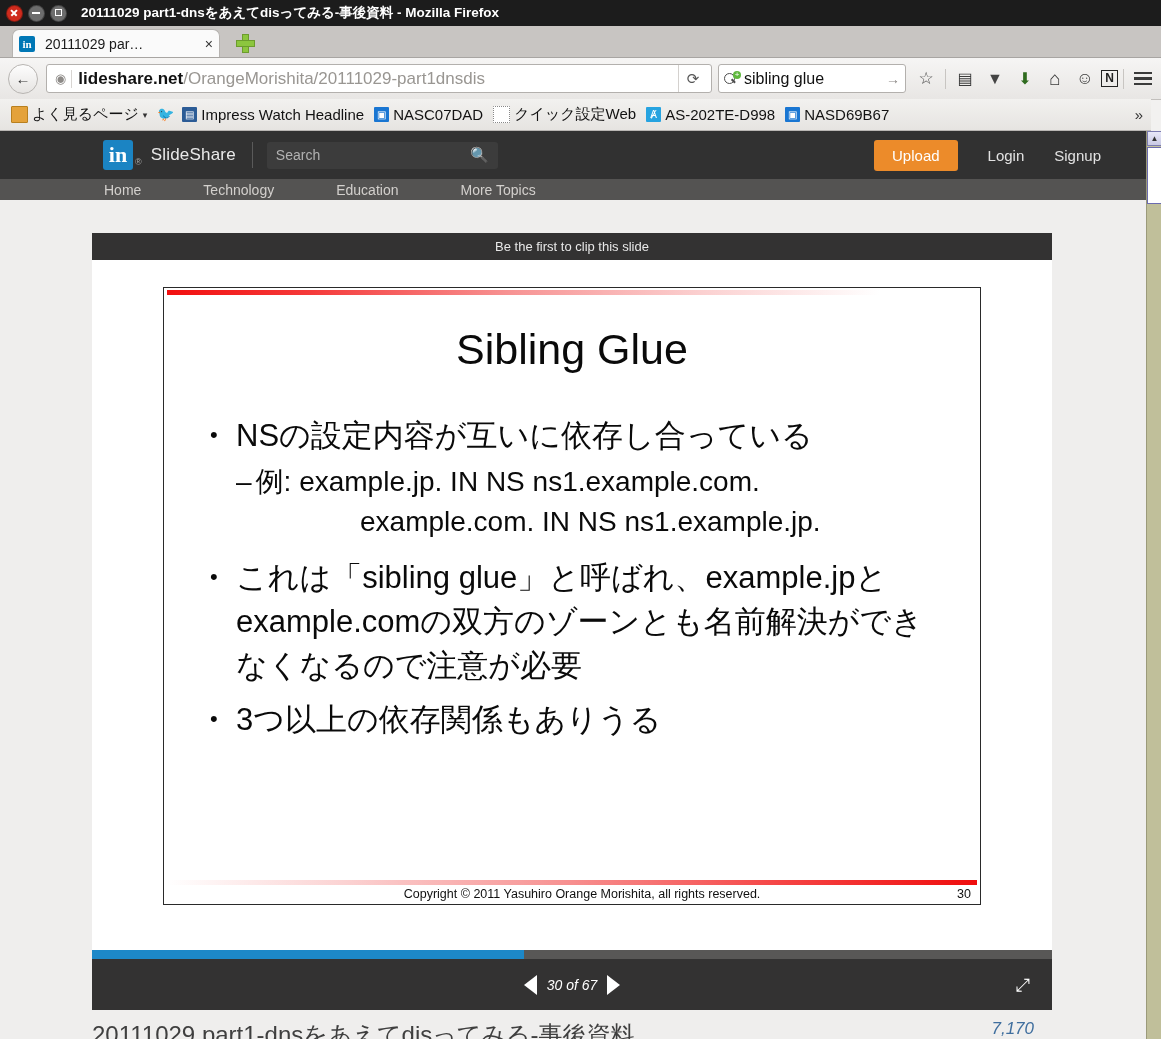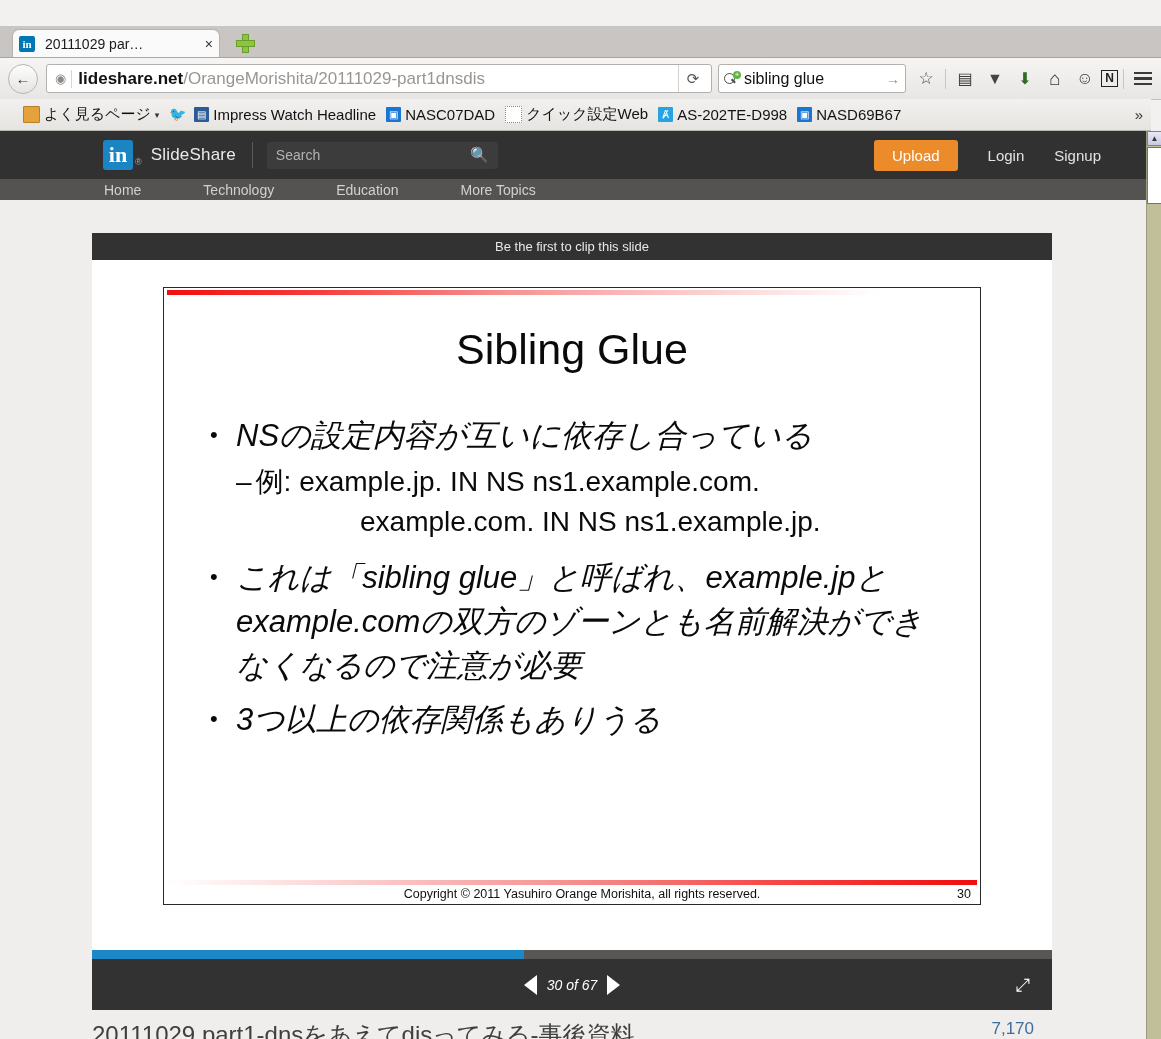--- a/index.html
+++ b/index.html
@@ -238,21 +238,21 @@
 
   
   .bookmarks {
     position: absolute;
     left: 0; top: 99px;
     width: 1151px; height: 32px;
     background: linear-gradient(#f2f1ef, #e6e4e1);
     border-bottom: 1px solid #b9b6b3;
     display: flex;
     align-items: center;
-    padding-left: 18px;
+    padding-left: 6px;
     box-sizing: border-box;
     overflow: hidden;
   }
   .bm {
     display: flex;
     align-items: center;
     gap: 4px;
     padding: 2px 5px;
     font-size: 15px;
     color: #121212;
@@ -433,21 +433,21 @@
     font-size: 31px;
     line-height: 1.42;
     margin-bottom: 4px;
   }
   .bullet .dot {
     flex: none;
     width: 26px;
     font-size: 22px;
     line-height: 1.9;
   }
-  .bullet .btext { flex: 1; font-style: italic; }
+  .bullet .btext { flex: 1; }
   .subline {
     font-size: 28px;
     line-height: 1.42;
     padding-left: 26px;
   }
   .subline .dash { margin-right: 4px; }
   .subline.indent2 { padding-left: 150px; }
   .slide-footer {
     position: absolute;
     left: 3px; right: 3px; bottom: 3px;
@@ -515,21 +515,21 @@
   .deck-title {
     font-size: 24px;
     color: #3f3f3f;
     flex: 1;
   }
   .deck-stats {
     text-align: center;
     flex: none;
     margin-right: 58px;
   }
-  .deck-views { font-size: 17px; color: #3f6e9e; }
+  .deck-views { font-size: 17px; color: #3f6e9e; font-style: italic; }
 
   
   .scrollbar {
     position: absolute;
     right: 0; top: 131px;
     width: 15px; height: 908px;
     background: #c0bf9a;
     border-left: 1px solid #9b9a7a;
     box-sizing: border-box;
   }
@@ -550,20 +550,28 @@
     border: 1px solid #6b6bb0;
     box-sizing: border-box;
     cursor: pointer;
   }
 </style>
 </head>
 <body>
 
 <div id="window">
 
+  <div class="titlebar">
+    <div class="wbuttons">
+      <span class="wbtn close"></span>
+      <span class="wbtn min"></span>
+      <span class="wbtn max"></span>
+    </div>
+    <div class="wintitle">20111029 part1-dnsをあえてdisってみる-事後資料 - Mozilla Firefox</div>
+  </div>
 
   <div class="tabstrip">
     <div class="tab">
       <span class="li-badge">in</span>
       <span class="tab-title">20111029 par…</span>
       <span class="tab-close">×</span>
     </div>
     <div class="newtab"></div>
   </div>
 

